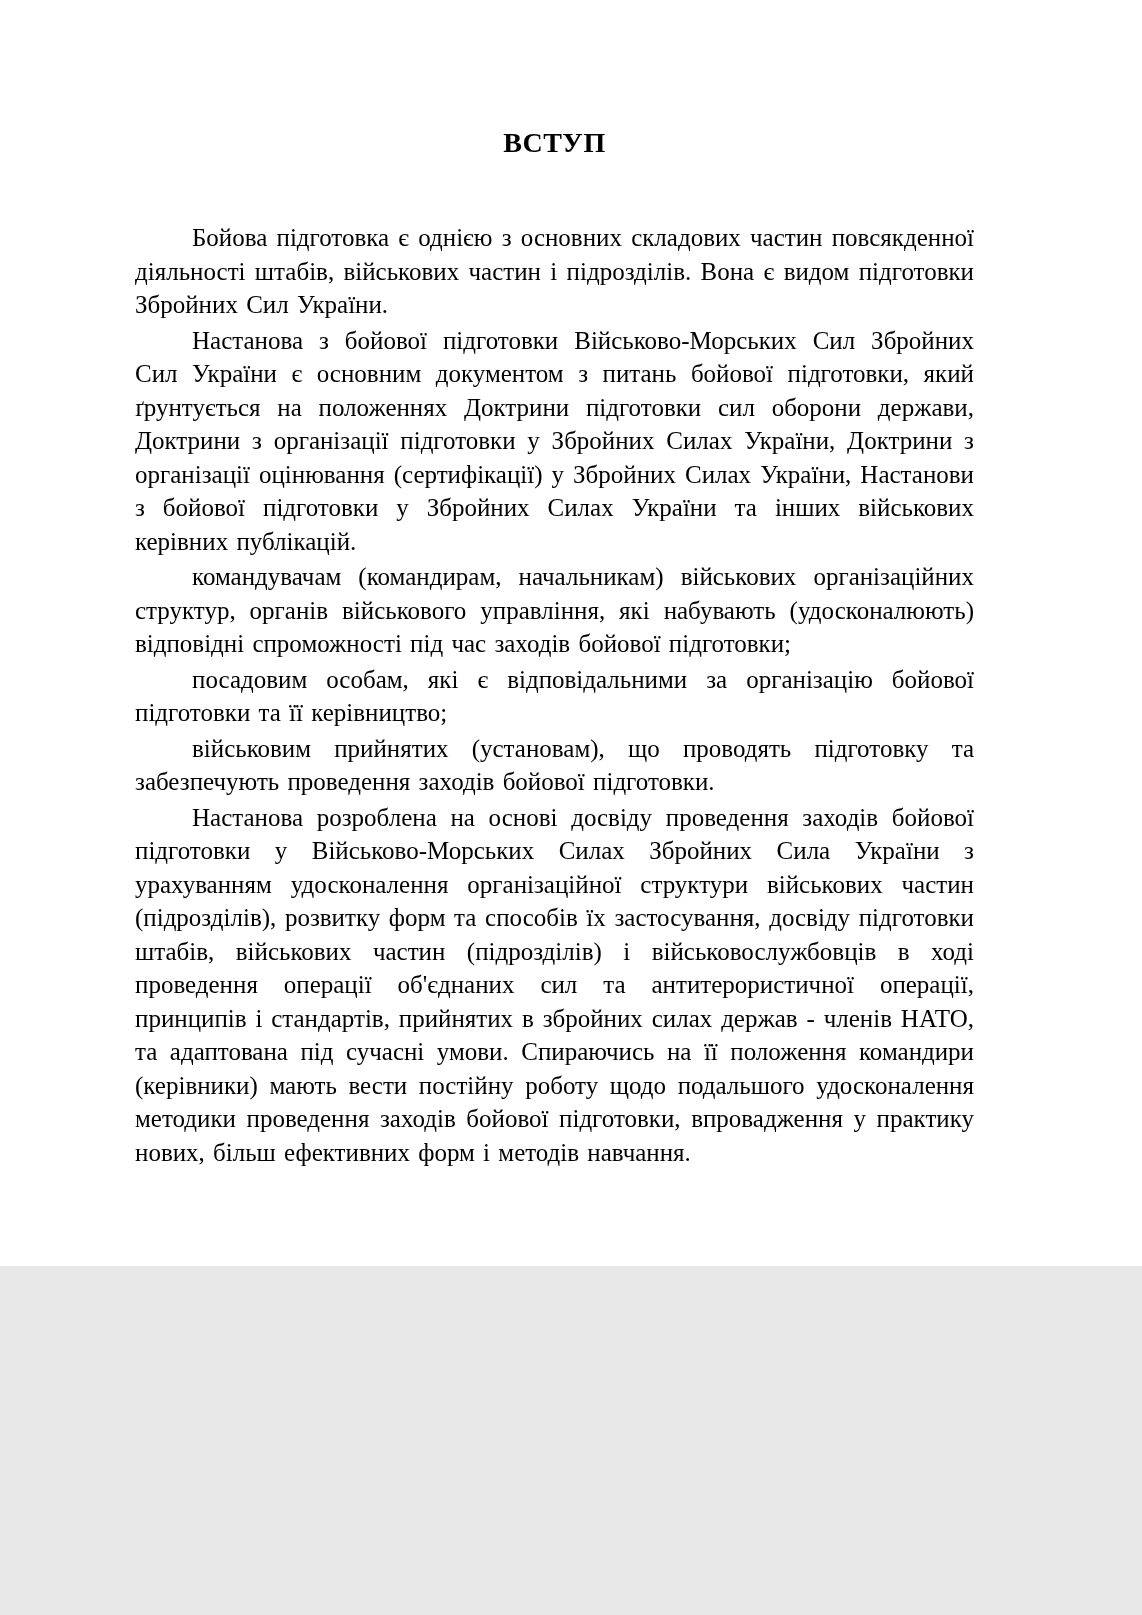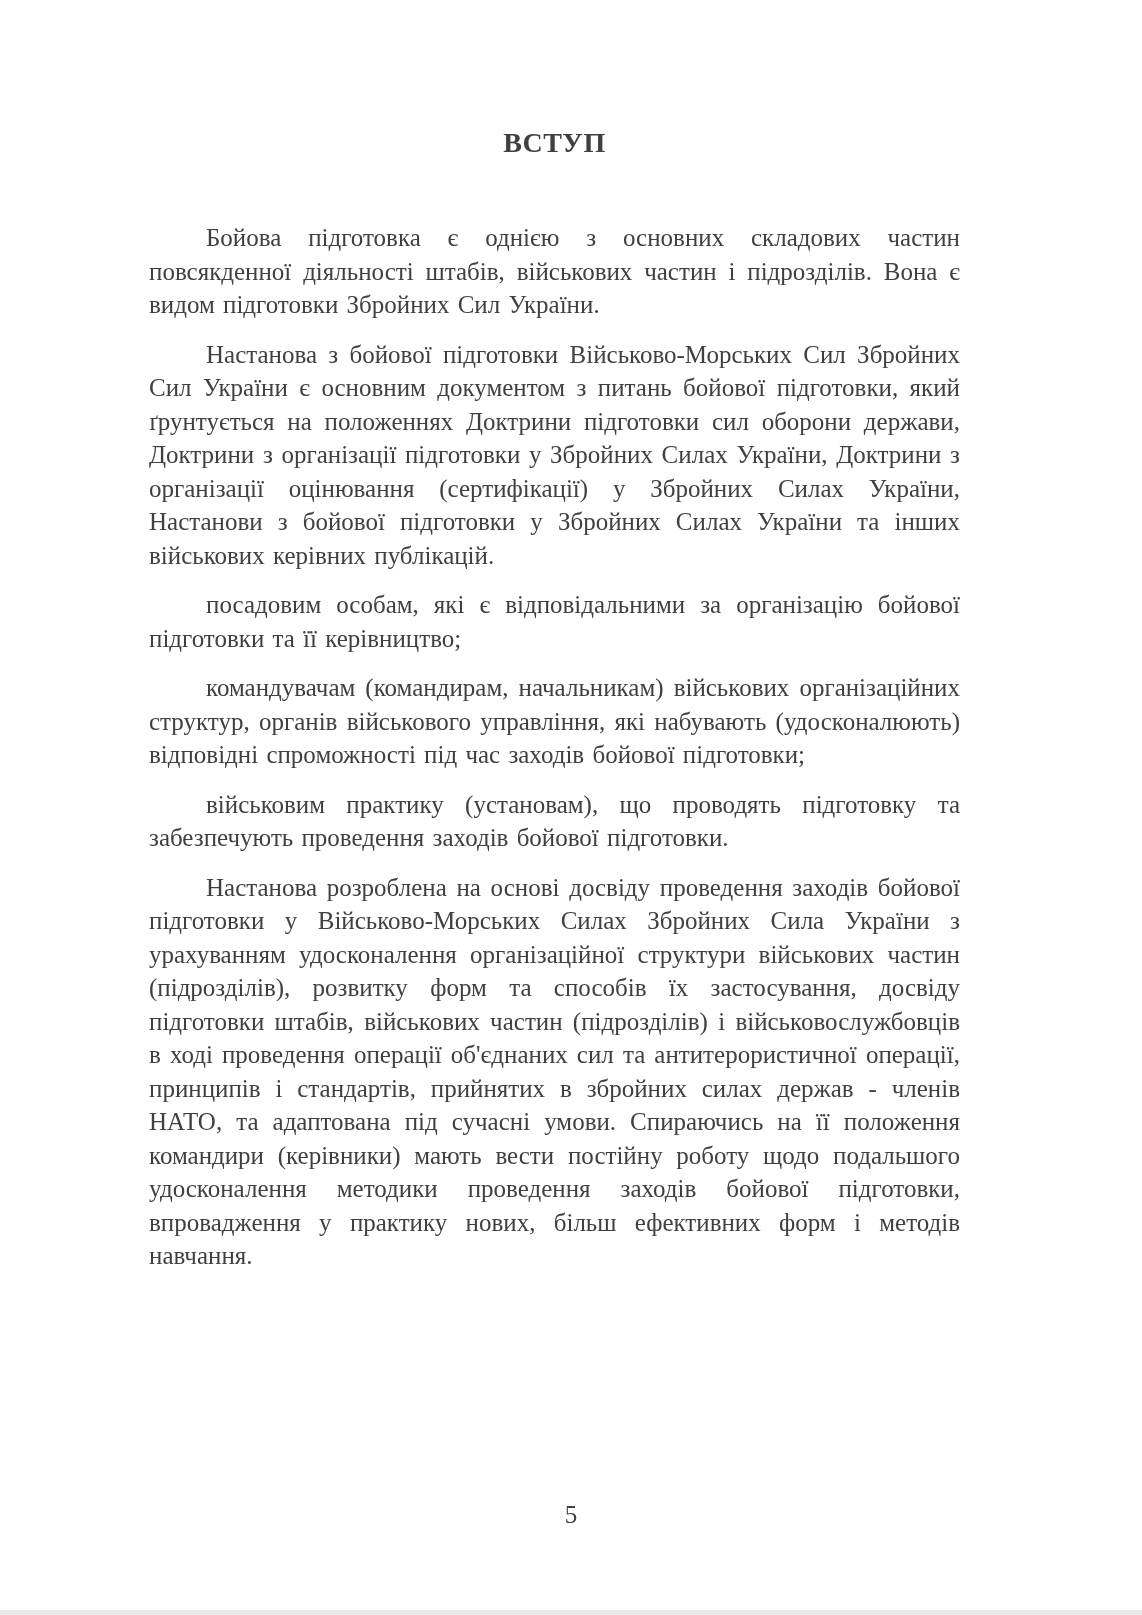--- a/index.html
+++ b/index.html
@@ -3,44 +3,44 @@
 <meta charset="utf-8">
 <style>
   html, body {
     margin: 0;
     padding: 0;
     background: #e8e8e8;
   }
   .page {
     position: relative;
     width: 1142px;
-    height: 1610px;
+    height: 1266px;
     margin: 0 auto;
     background: #ffffff;
-    color: #404040;
+    color: #000000;
     font-family: "Liberation Serif", "DejaVu Serif", serif;
     overflow: hidden;
     box-sizing: border-box;
   }
   .content {
     position: absolute;
     left: 133px;
     top: 126px;
     width: 843px;
   }
   .doc-title {
     margin: 0 0 62px 0;
     font-size: 28px;
     line-height: 33px;
     font-weight: bold;
     text-align: center;
     letter-spacing: 0.5px;
   }
   .doc-body p {
-    margin: 16px;
+    margin: 2px;
     font-size: 25px;
     line-height: 33.5px;
     text-align: justify;
     text-indent: 57px;
     word-spacing: 2px;
   }
   .page-number {
     position: absolute;
     left: 0;
     top: 1498px;
@@ -52,20 +52,20 @@
 </style>
 </head>
 <body>
 
 <div class="page">
   <div class="content">
     <h1 class="doc-title">ВСТУП</h1>
     <div class="doc-body">
       <p>Бойова підготовка є однією з основних складових частин повсякденної діяльності штабів, військових частин і підрозділів. Вона є видом підготовки Збройних Сил України.</p>
       <p>Настанова з бойової підготовки Військово-Морських Сил Збройних Сил України є основним документом з питань бойової підготовки, який ґрунтується на положеннях Доктрини підготовки сил оборони держави, Доктрини з організації підготовки у Збройних Силах України, Доктрини з організації оцінювання (сертифікації) у Збройних Силах України, Настанови з бойової підготовки у Збройних Силах України та інших військових керівних публікацій.</p>
+      <p>командувачам (командирам, начальникам) військових організаційних структур, органів військового управління, які набувають (удосконалюють) відповідні спроможності під час заходів бойової підготовки;</p>
       <p>посадовим особам, які є відповідальними за організацію бойової підготовки та її керівництво;</p>
-      <p>командувачам (командирам, начальникам) військових організаційних структур, органів військового управління, які набувають (удосконалюють) відповідні спроможності під час заходів бойової підготовки;</p>
-      <p>військовим практику (установам), що проводять підготовку та забезпечують проведення заходів бойової підготовки.</p>
+      <p>військовим прийнятих (установам), що проводять підготовку та забезпечують проведення заходів бойової підготовки.</p>
       <p>Настанова розроблена на основі досвіду проведення заходів бойової підготовки у Військово-Морських Силах Збройних Сила України з урахуванням удосконалення організаційної структури військових частин (підрозділів), розвитку форм та способів їх застосування, досвіду підготовки штабів, військових частин (підрозділів) і військовослужбовців в ході проведення операції об'єднаних сил та антитерористичної операції, принципів і стандартів, прийнятих в збройних силах держав - членів НАТО, та адаптована під сучасні умови. Спираючись на її положення командири (керівники) мають вести постійну роботу щодо подальшого удосконалення методики проведення заходів бойової підготовки, впровадження у практику нових, більш ефективних форм і методів навчання.</p>
     </div>
   </div>
   <div class="page-number">5</div>
 </div>
 
 </body></html>

